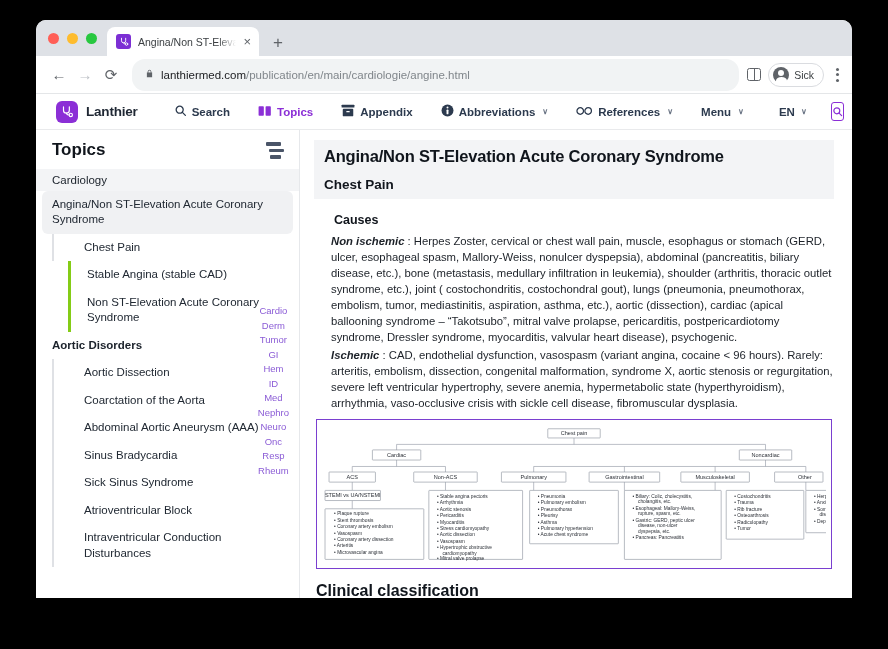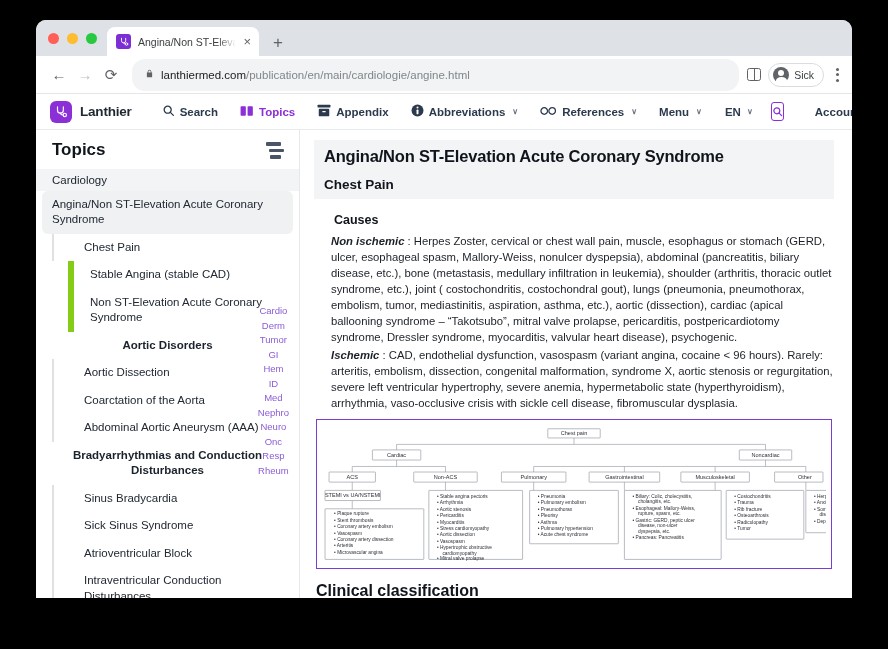--- a/index.html
+++ b/index.html
@@ -85,21 +85,21 @@
   .guest-av { width:16px;height:16px;border-radius:50%;background:#5f6368;position:relative;}
   .guest-av:before{content:"";position:absolute;left:5px;top:3.5px;width:6px;height:6px;border-radius:50%;background:#fff;}
   .guest-av:after{content:"";position:absolute;left:2.5px;top:10.5px;width:11px;height:7px;border-radius:50% 50% 0 0;background:#fff;}
   .guest-label{font-size:10.5px;color:#3c4043;}
   .kebab{display:flex;flex-direction:column;gap:2.5px;padding:4px 5px;cursor:pointer;}
   .kebab i{width:3px;height:3px;border-radius:50%;background:#5f6368;display:block;}
 
   
   .site-header {
     height:36px; background:#fff; display:flex; align-items:center;
-    padding:0 14px 0 14px; gap:4px; border-bottom:1px solid #e9eaec;
+    padding:0 14px 0 20px; gap:10px; border-bottom:1px solid #e9eaec;
   }
   .brand { display:flex; align-items:center; gap:8px; margin-right:17px; }
   .brand-logo {
     width:22px;height:22px;border-radius:6px;background:#8b2fd6;
     display:flex;align-items:center;justify-content:center;flex:0 0 auto;
   }
   .brand-name { font-size:13.5px; font-weight:bold; color:#1f2733; letter-spacing:-0.2px; }
   .nav-item {
     display:flex;align-items:center;gap:5px;font-size:11.5px;font-weight:bold;
     color:#2c3a4e; padding:0 9px; cursor:pointer; white-space:nowrap; height:36px;
@@ -131,24 +131,24 @@
   .filter-ico i { display:block; height:3.5px; background:#4a5568; border-radius:1px; }
   .filter-ico i:nth-child(1){ width:15px; }
   .filter-ico i:nth-child(2){ width:15px; margin-right:-3px; }
   .filter-ico i:nth-child(3){ width:11px; }
 
   .topic-list { font-size:11.5px; color:#212933; }
   .t-section {
     padding:5px 16px; background:#f3f4f6; color:#1b222b; font-size:11.5px;
   }
   .t-item { padding:6px 16px; cursor:pointer; line-height:1.35; }
-  .t-item.group { font-weight:bold; color:#1b222b;text-align:center; }
+  .t-item.group { font-weight:bold; color:#1b222b; }
   .t-item.active { background:#f0f1f3; border-radius:6px; margin:0 6px; padding:6px 10px; font-weight:normal; }
   .t-lvl1 { padding-left:30px; border-left:2px solid #dfe1e5; margin-left:16px; }
-  .t-lvl2 { border-left:6px solid #84cc16; margin-left:32px; }
+  .t-lvl2 { border-left:3px solid #84cc16; margin-left:32px; }
 
   .spec-rail {
     position:absolute; right:10px; top:175px;
     display:flex; flex-direction:column; align-items:center; gap:3.5px;
     font-size:9.5px; color:#8b5cd6;
   }
   .spec-rail span { cursor:pointer; }
 
   
   .content { flex:1 1 auto; padding:10px 18px 0 14px; overflow:hidden; position:relative; }
@@ -333,21 +333,20 @@
       <div class="topic-list">
         <div class="t-section">Cardiology</div>
         <div class="t-item active">Angina/Non ST-Elevation Acute Coronary Syndrome</div>
         <div class="t-item t-lvl1">Chest Pain</div>
         <div class="t-item t-lvl2">Stable Angina (stable CAD)</div>
         <div class="t-item t-lvl2">Non ST-Elevation Acute Coronary Syndrome</div>
         <div class="t-item group">Aortic Disorders</div>
         <div class="t-item t-lvl1">Aortic Dissection</div>
         <div class="t-item t-lvl1">Coarctation of the Aorta</div>
         <div class="t-item t-lvl1">Abdominal Aortic Aneurysm (AAA)</div>
-        <div class="t-item group">Bradyarrhythmias and Conduction Disturbances</div>
         <div class="t-item t-lvl1">Sinus Bradycardia</div>
         <div class="t-item t-lvl1">Sick Sinus Syndrome</div>
         <div class="t-item t-lvl1">Atrioventricular Block</div>
         <div class="t-item t-lvl1">Intraventricular Conduction Disturbances</div>
 
       </div>
 
       <div class="spec-rail">
         <span>Cardio</span>
         <span>Derm</span>

